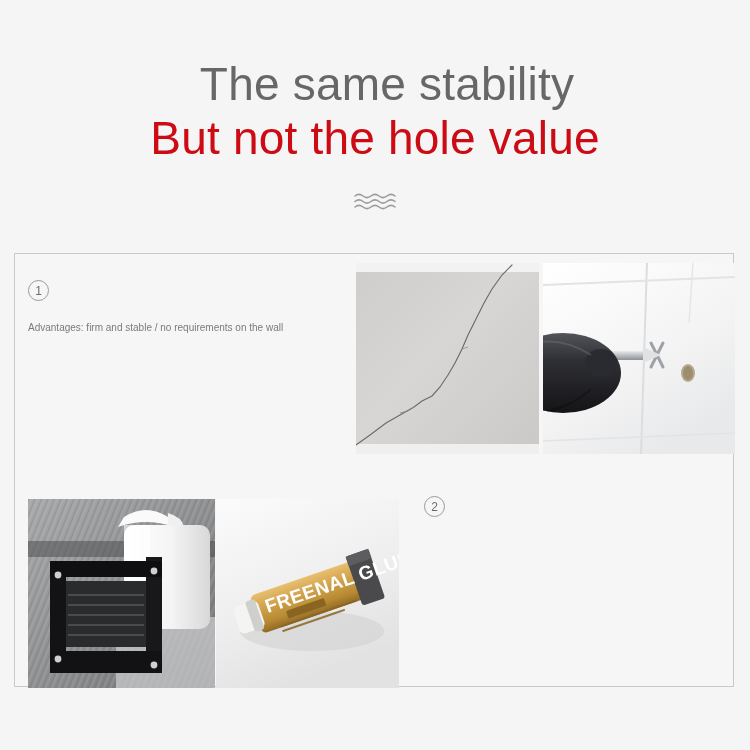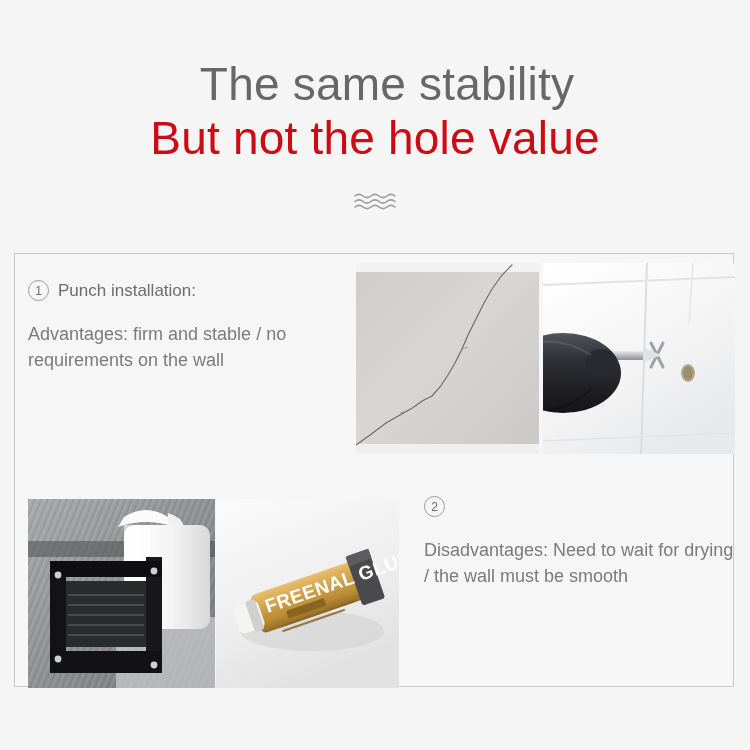--- a/index.html
+++ b/index.html
@@ -96,21 +96,21 @@
     height: 19px;
     border: 1px solid #9a9a9a;
     border-radius: 50%;
     font-size: 12px;
     color: #6d6d6d;
     flex: 0 0 auto;
     line-height: 1;
   }
   .para {
     color: #7b7b7b;
-    font-size: 18px;
+    font-size: 10px;
     line-height: 1.45;
     margin: 0 0 16px 0;
   }
   .para:last-child { margin-bottom: 0; }
 
   
   .photo {
     position: absolute;
     overflow: hidden;
     background: #e3e3e3;
@@ -139,21 +139,20 @@
   </div>
 </div>
 
 <div class="card">
 
   <div class="row row-one">
 
     <div class="text-block text-one">
       <div class="step-title">
         <span class="step-circle">1</span>
-        <span>Punch installation:</span>
       </div>
       <p class="para">Advantages: firm and stable / no requirements on the wall</p>
     </div>
 
     <div class="photo ph-crack">
       <svg viewBox="0 0 183 191" preserveAspectRatio="none" aria-hidden="true">
         <defs>
           <linearGradient id="wallg" x1="0" y1="0" x2="1" y2="1">
             <stop offset="0%" stop-color="#cfcdcc"></stop>
             <stop offset="45%" stop-color="#d8d6d4"></stop>
@@ -287,17 +286,16 @@
             <rect x="56" y="121" width="66" height="2"></rect>
           </g>
         </g>
       </svg>
     </div>
 
     <div class="text-block text-two">
       <div class="step-title">
         <span class="step-circle">2</span>
       </div>
-      <p class="para">Disadvantages: Need to wait for drying / the wall must be smooth</p>
     </div>
   </div>
 
 </div>
 
 </body></html>

